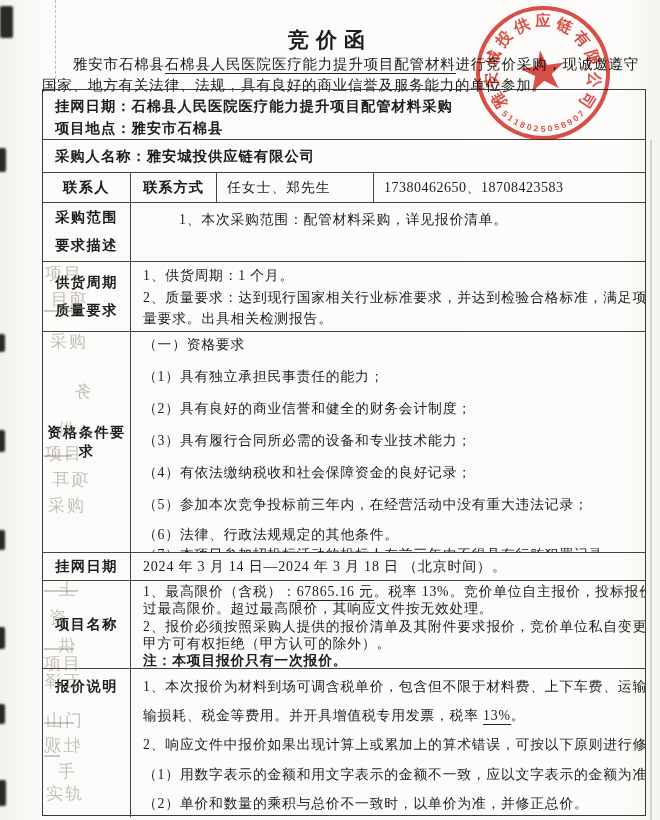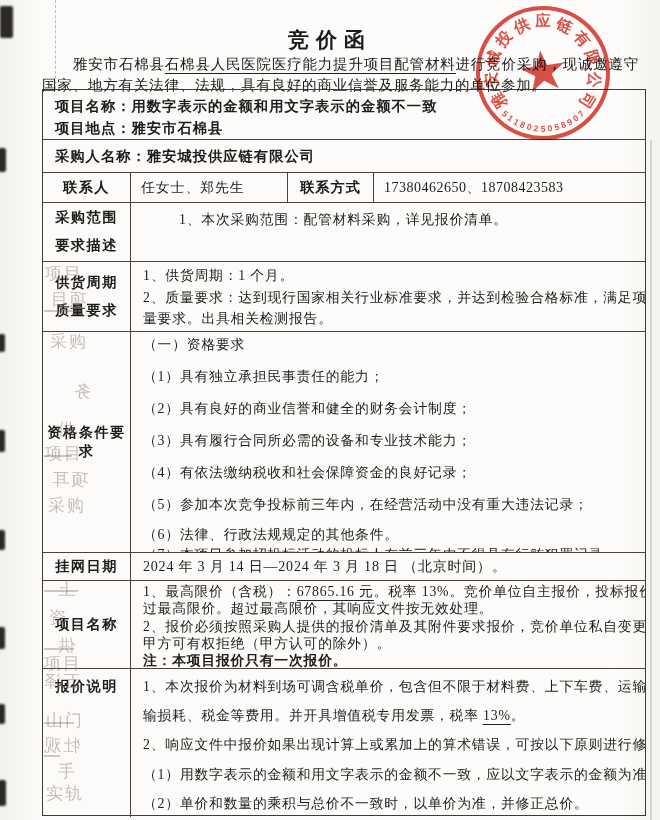--- a/index.html
+++ b/index.html
@@ -120,33 +120,33 @@
   <div class="edge-shadow"></div>
 
   <div class="doc-title">竞价函</div>
   <div class="intro-line intro-1"><span>雅安市石棉县</span><span class="u">石棉县人民医院医疗能力提升项目配管材料</span><span>进行竞价采购，现诚邀遵守</span></div>
   <div class="intro-line intro-2">国家、地方有关法律、法规，具有良好的商业信誉及服务能力的单位参加。</div>
 
   <div class="bid-table">
 
     <div class="trow r1">
       <div class="cell fullrow">
-        <div class="line">项目名称：用数字表示的金额和用文字表示的金额不一致</div>
+        <div class="line">挂网日期：石棉县人民医院医疗能力提升项目配管材料采购</div>
         <div class="line">项目地点：雅安市石棉县</div>
       </div>
     </div>
 
     <div class="trow r2">
       <div class="cell fullrow vcenter" style="padding-top:0;">采购人名称：雅安城投供应链有限公司</div>
     </div>
 
     <div class="trow r3">
       <div class="cell lbl">联系人</div>
+      <div class="cell c-phlbl">联系方式</div>
       <div class="cell c-person vcenter">任女士、郑先生</div>
-      <div class="cell c-phlbl">联系方式</div>
       <div class="cell c-phone vcenter">17380462650、18708423583</div>
     </div>
 
     <div class="trow r4">
       <div class="cell lbl lbl-gap">
         <div class="lline">采购范围</div>
         <div class="lline">要求描述</div>
       </div>
       <div class="cell content">
         <div class="line">1、本次采购范围：配管材料采购，详见报价清单。</div>

